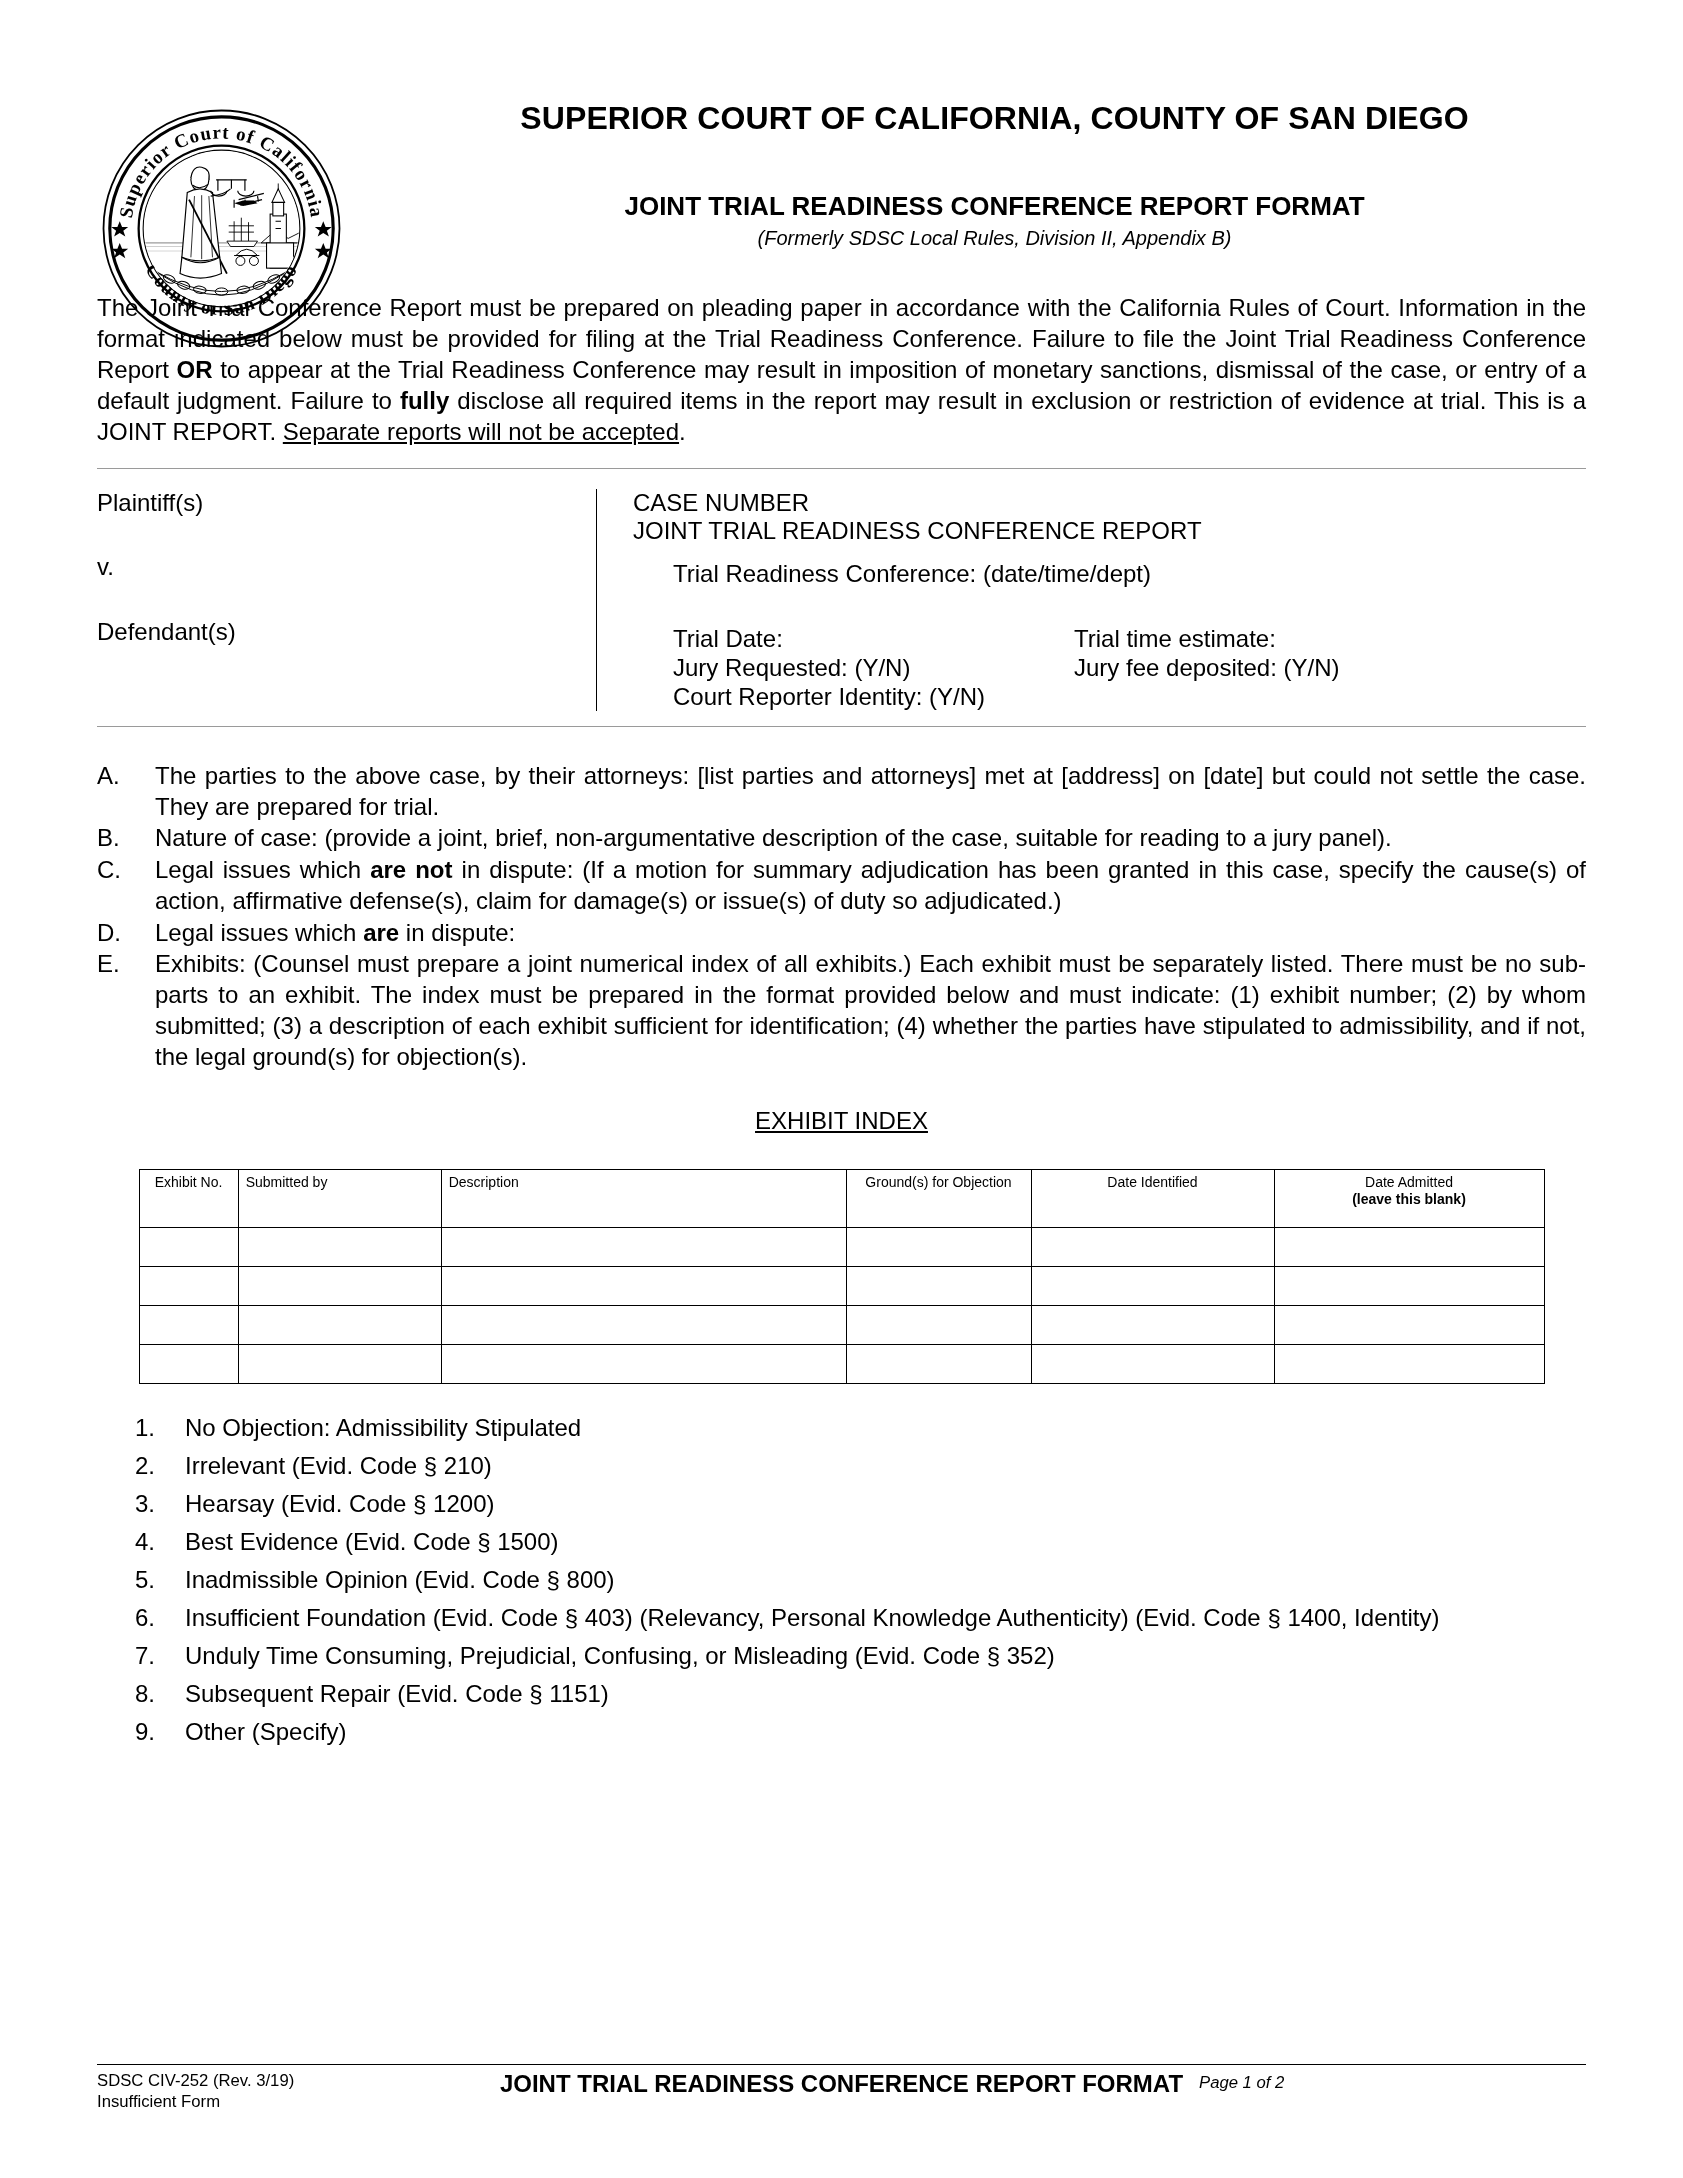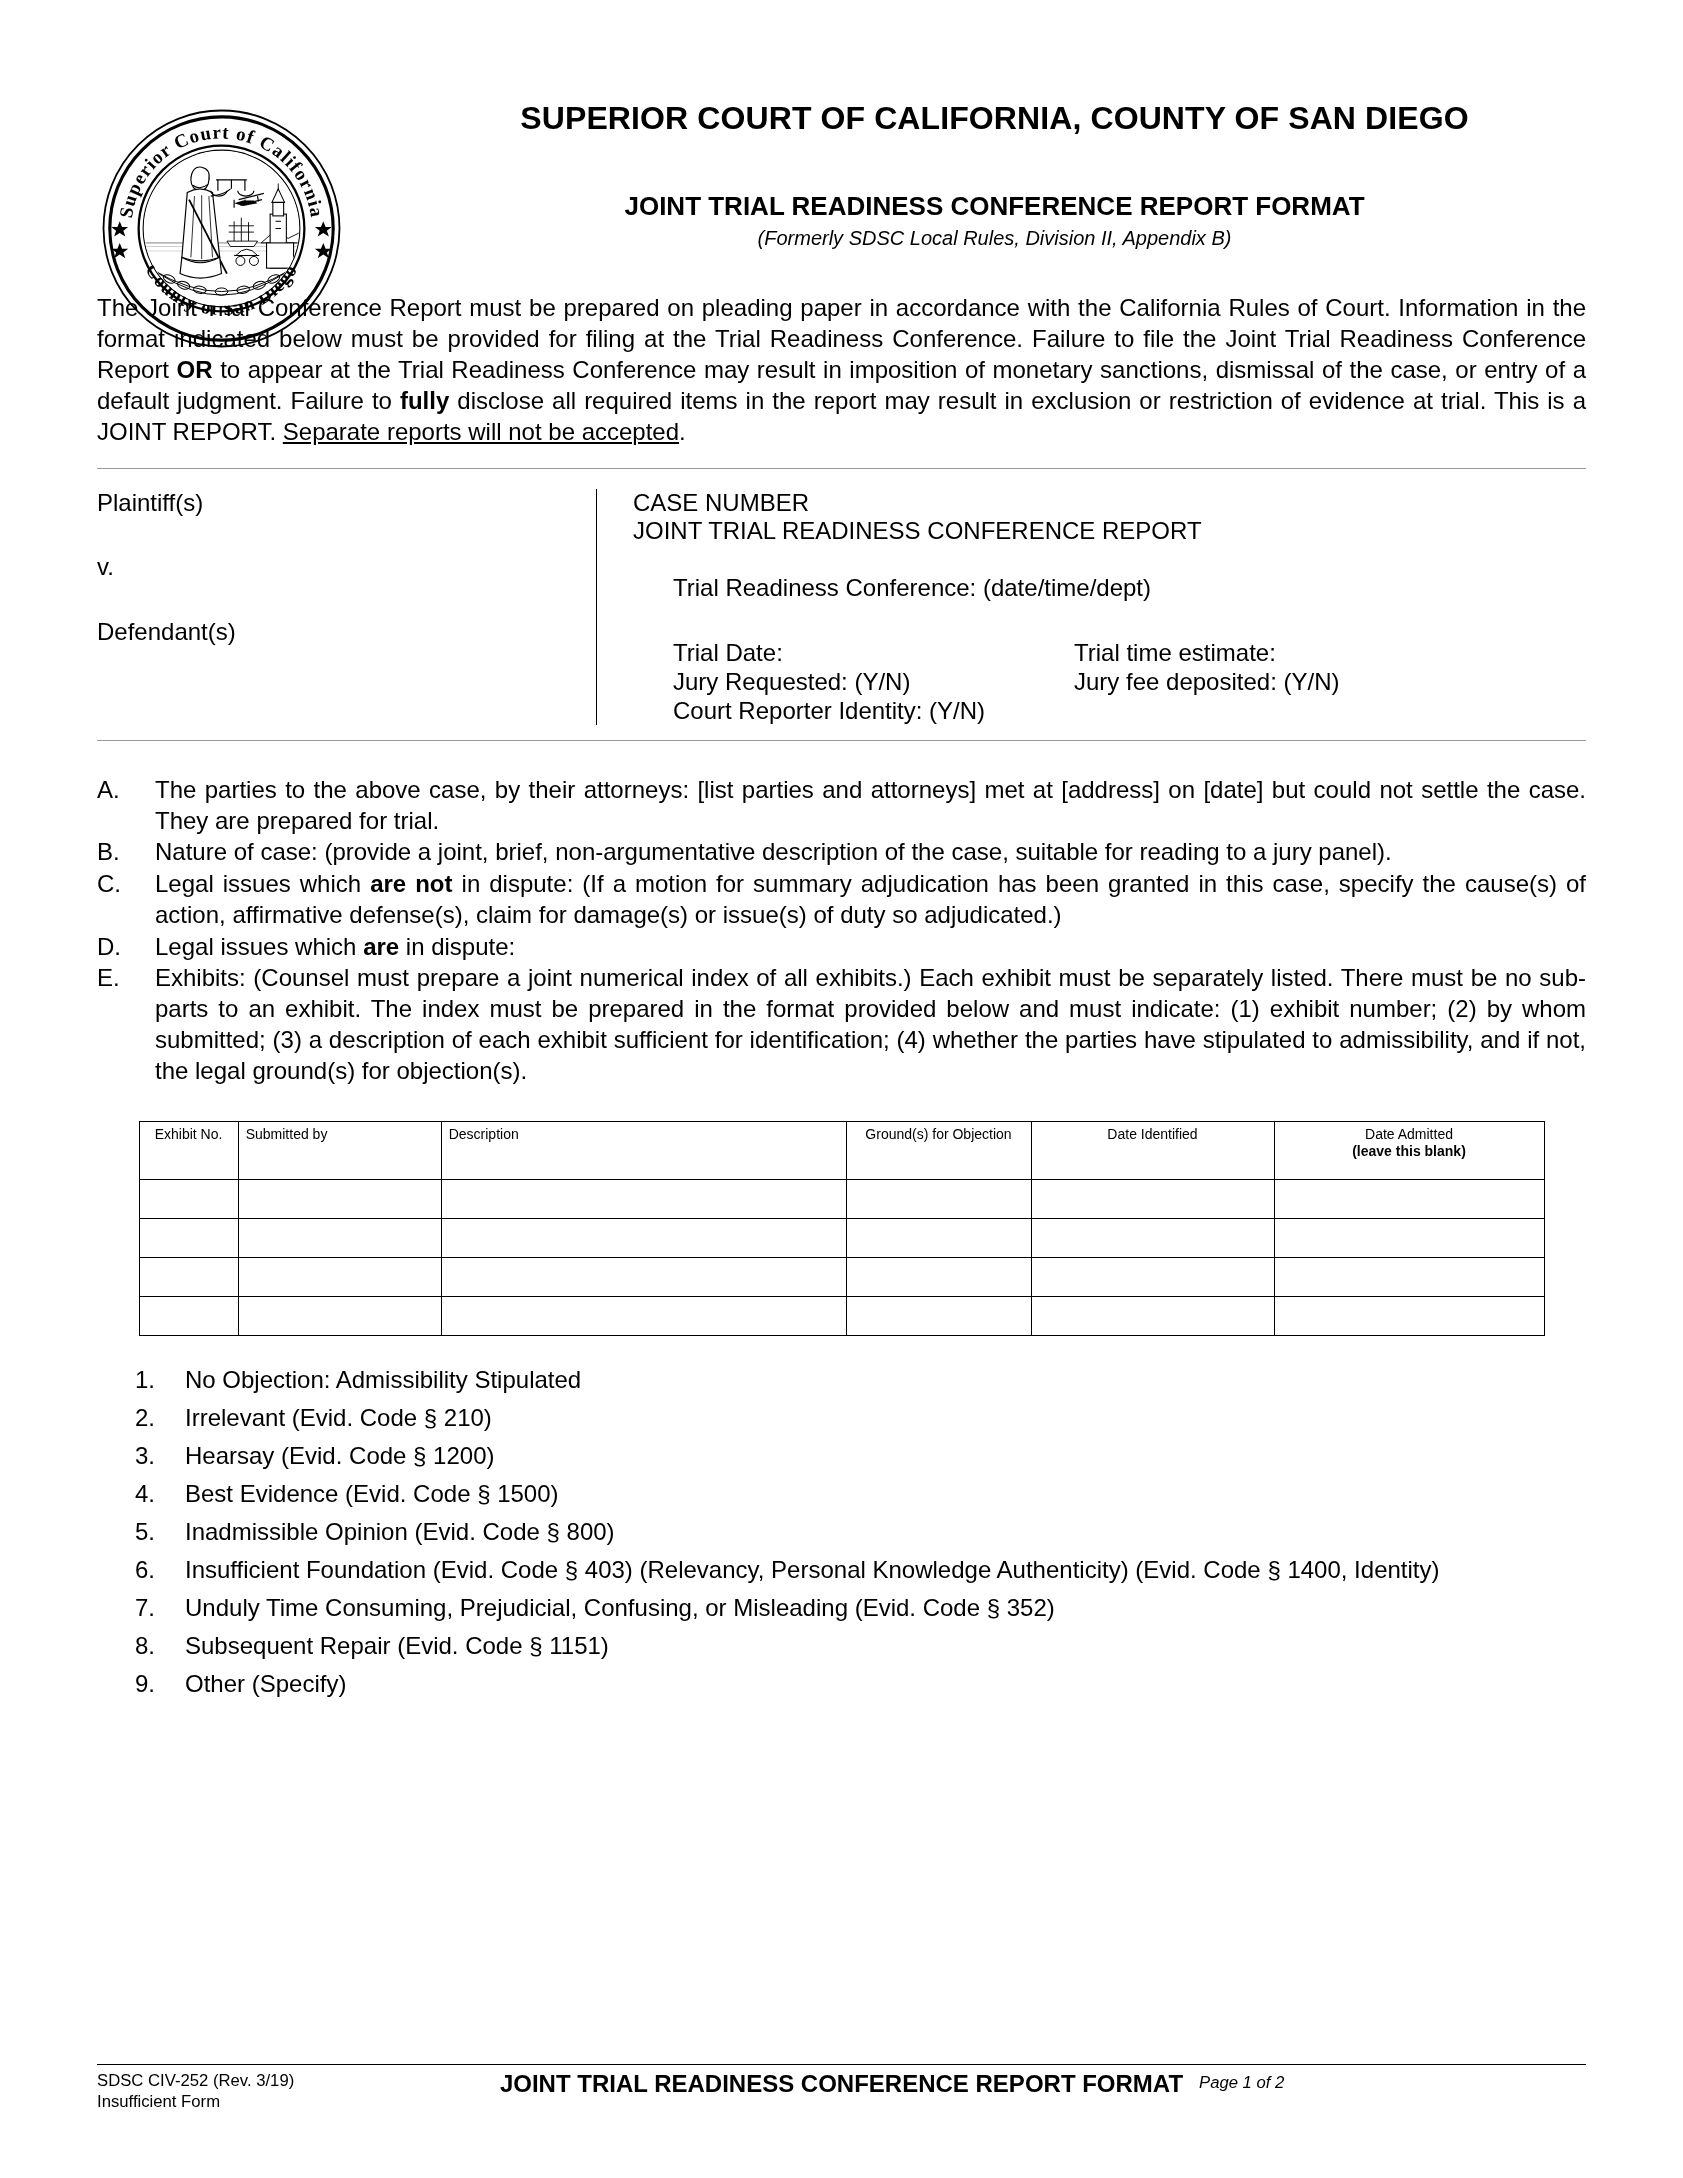--- a/index.html
+++ b/index.html
@@ -96,21 +96,21 @@
 
   .caption-right {
     flex: 1 1 auto;
     padding-left: 36px;
     box-sizing: border-box;
     font-size: 24px;
     line-height: 1.2;
   }
   .cr-line { white-space: nowrap; }
   .cr-indent { margin-left: 40px; }
-  .cr-gap-1 { margin-top: 28px; }
+  .cr-gap-1 { margin-top: 14px; }
   .cr-gap-2 { margin-top: 36px; }
   .cr-cols { display: flex; }
   .cr-col-a { width: 401px; flex: 0 0 401px; }
   .cr-col-b { flex: 1 1 auto; }
 
   
   .lettered {
     margin: 34px 97px 0 97px;
     font-size: 24px;
     line-height: 1.285;
@@ -382,20 +382,23 @@
     <div class="li">
       <div class="marker">D.</div>
       <div class="body"><span>Legal issues which </span><span class="b">are</span><span> in dispute:</span></div>
     </div>
     <div class="li">
       <div class="marker">E.</div>
       <div class="body">Exhibits: (Counsel must prepare a joint numerical index of all exhibits.) Each exhibit must be separately listed. There must be no sub-parts to an exhibit. The index must be prepared in the format provided below and must indicate: (1) exhibit number; (2) by whom submitted; (3) a description of each exhibit sufficient for identification; (4) whether the parties have stipulated to admissibility, and if not, the legal ground(s) for objection(s).</div>
     </div>
   </div>
 
+  <div class="exhibit-heading">
+    <span>EXHIBIT INDEX</span>
+  </div>
 
   <div class="table-wrap">
     <table class="exhibit">
       <colgroup>
         <col class="c1">
           <col class="c2">
           <col class="c3">
           <col class="c4">
           <col class="c5">
           <col class="c6">

